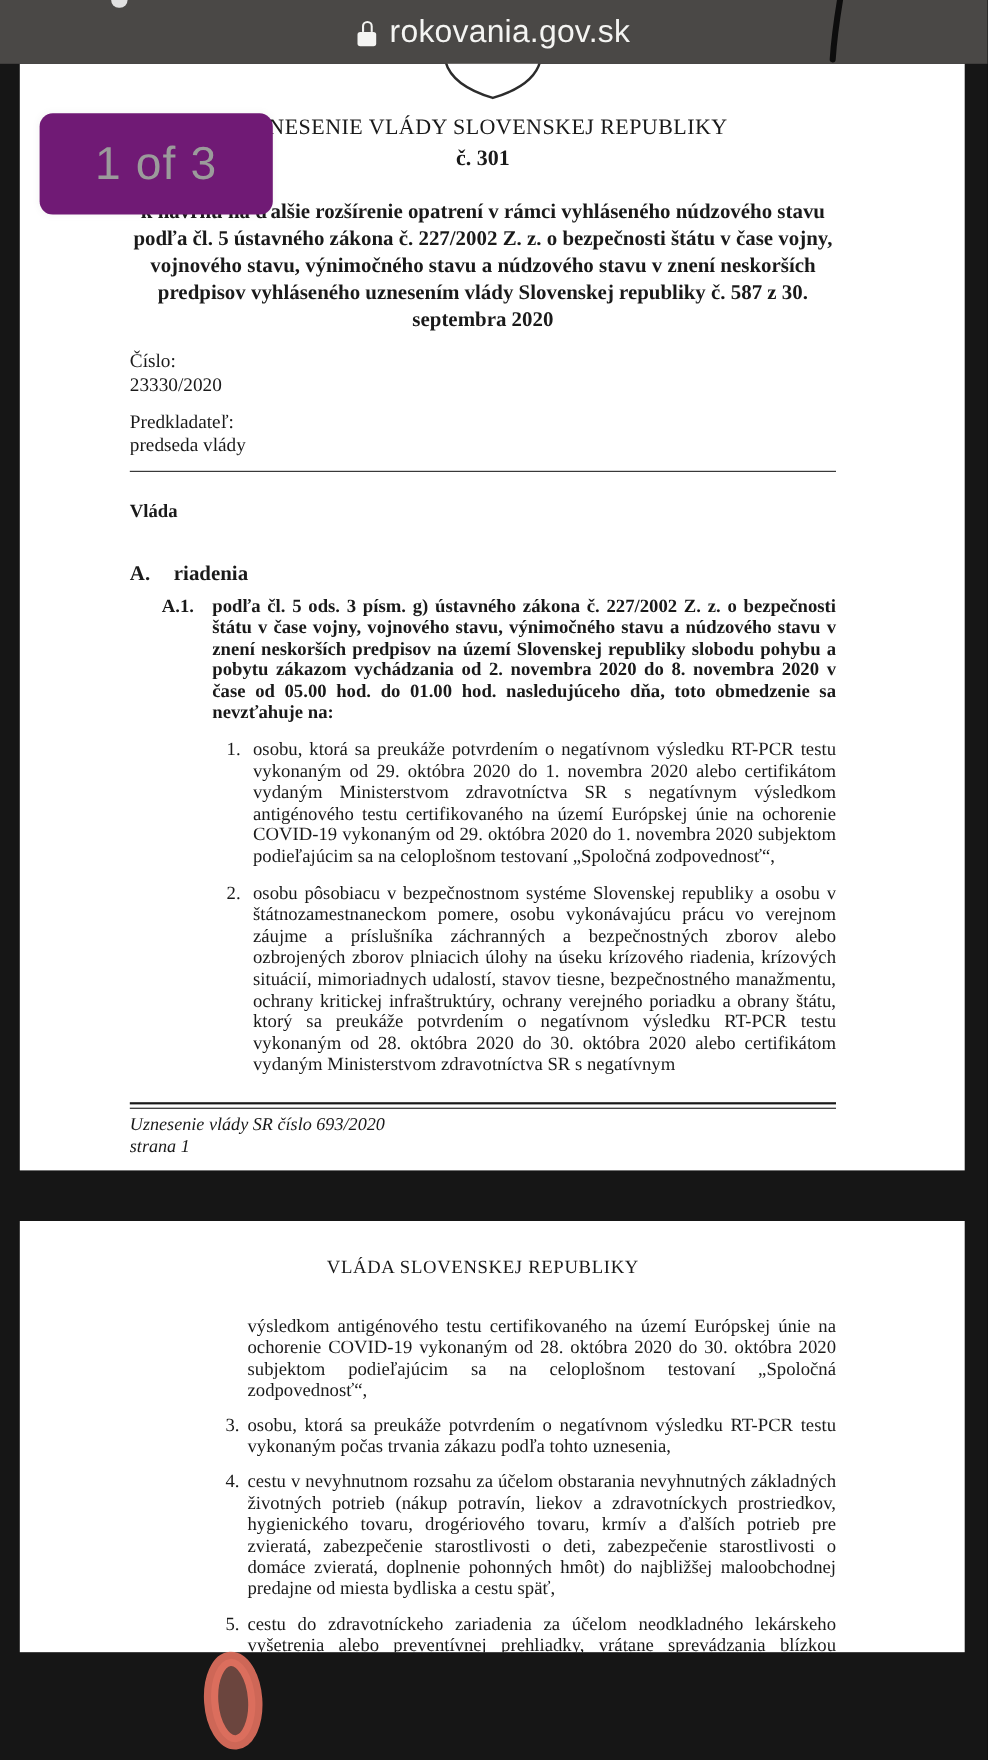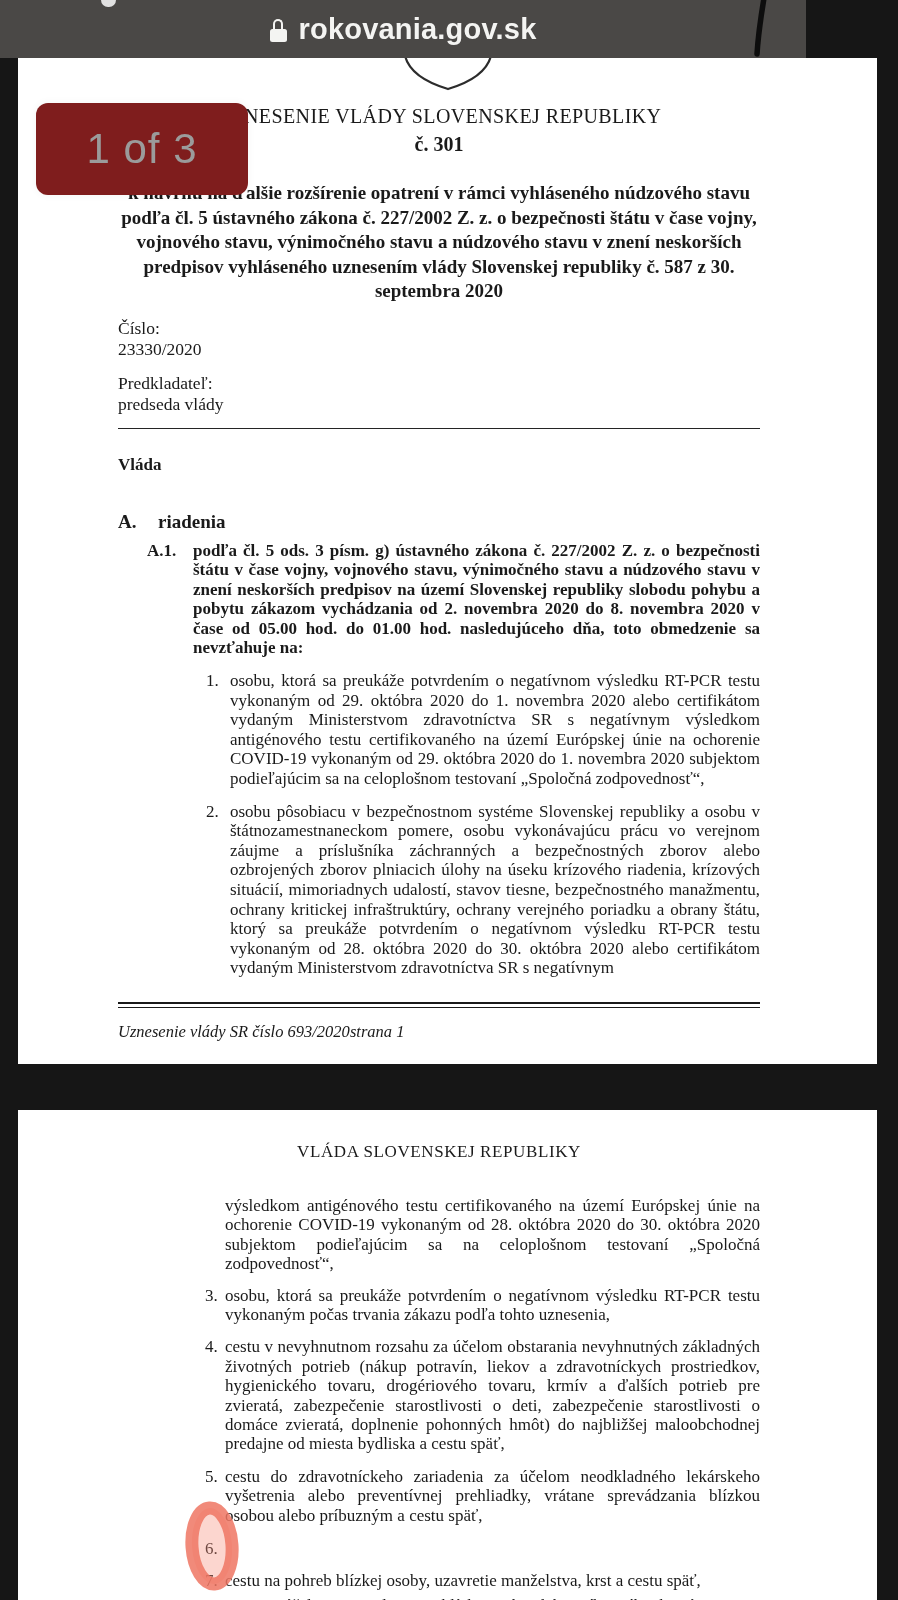--- a/index.html
+++ b/index.html
@@ -4,47 +4,46 @@
 <style>
   html,body{margin:0;padding:0;background:#000;}
   .screen{
     position:relative;width:898px;height:1600px;overflow:hidden;
     background:#161616;
     font-family:"Liberation Serif","DejaVu Serif",serif;
     color:#1a1a1a;
   }
   
   .browser-bar{
-    position:absolute;left:0;top:0;width:806px;height:58px;
+    position:absolute;left:0;top:0;width:898px;height:58px;
     background:#4a4846;
     display:flex;align-items:center;justify-content:center;gap:12px;
     font-family:"Liberation Sans","DejaVu Sans",sans-serif;
     z-index:5;
-    font-weight:bold;
   }
   .glyph-fragment{
     position:absolute;left:101px;top:0;width:15px;height:7px;
     background:#f2f2f2;border-radius:0 0 8px 8px;opacity:.9;
   }
   .lock{position:relative;width:17px;height:23px;display:inline-block;margin-top:2px;}
   .lock .shackle{position:absolute;top:0;left:3.5px;width:10px;height:10px;
     border:2.6px solid #f4f4f2;border-bottom:none;border-radius:6px 6px 0 0;box-sizing:border-box;}
   .lock .lock-body{position:absolute;bottom:0;left:0;width:17px;height:13px;background:#f4f4f2;border-radius:2.5px;}
   .url-text{font-size:29px;color:#f4f4f2;letter-spacing:.2px;}
   .pen-stroke{position:absolute;left:740px;top:0;z-index:8;}
   
   .page{position:absolute;left:18px;width:859px;background:#fff;}
   .page1{top:58px;height:1006px;}
-  .page2{top:1110px;height:490px;overflow:hidden;}
+  .page2{top:1110px;height:392px;overflow:hidden;}
   .content1{padding:0 117px 0 100px;}
   .content2{padding:0 117px 0 100px;}
   .shield{position:absolute;left:50%;top:-2px;transform:translateX(-50%);}
   .page-indicator{
     position:absolute;left:18px;top:45px;width:212px;height:92px;
-    background:#7f1d1d;border-radius:12px;
+    background:#701a75;border-radius:12px;
     box-shadow:0 0 8px rgba(0,0,0,.05);
     display:flex;align-items:center;justify-content:center;
     font-family:"Liberation Sans","DejaVu Sans",sans-serif;
     font-size:42px;color:#9b9b9b;letter-spacing:1px;
   }
   
   .title-block{text-align:center;margin-top:46px;line-height:25px;}
   .t1{font-size:20px;letter-spacing:.4px;}
   .t2{font-size:20px;font-weight:bold;margin-top:3px;}
   .t3{font-size:19px;margin-top:1px;}
@@ -61,21 +60,21 @@
   .section .sec-letter{width:40px;flex:none;}
   .clause{display:flex;margin-top:8px;font-size:17px;line-height:19.6px;font-weight:bold;}
   .clause .clause-num{margin-left:29px;width:46px;flex:none;}
   .clause .clause-body{width:567px;text-align:justify;}
   .doc-item{display:flex;font-size:17px;line-height:19.6px;margin-top:13px;}
   .doc-item .item-num{margin-left:88px;width:24px;flex:none;}
   .doc-item .item-body{width:530px;text-align:justify;}
   .footer{position:absolute;left:100px;right:117px;top:944px;
     font-size:16.5px;font-style:italic;}
   .footer-rule{border-top:2.5px solid #191919;border-bottom:1px solid #191919;height:2.5px;}
-  .footer-line{display:flex;justify-content:flex-start;margin-top:14px;}
+  .footer-line{display:flex;justify-content:space-between;margin-top:4px;flex-direction:column;}
   
   .p2-header{text-align:center;font-size:17px;letter-spacing:.6px;margin-top:32px;}
   .p2-cont{margin-left:107px;width:535px;text-align:justify;
     font-size:17px;line-height:19.4px;margin-top:34px;}
   .doc-item2{display:flex;font-size:17px;line-height:19.4px;margin-top:13px;}
   .doc-item2 .item-num{margin-left:87px;width:20px;flex:none;}
   .doc-item2 .item-body{width:535px;text-align:justify;}
   .red-annotation{position:absolute;left:183px;top:1500px;z-index:6;pointer-events:none;}
 </style>
 </head>

